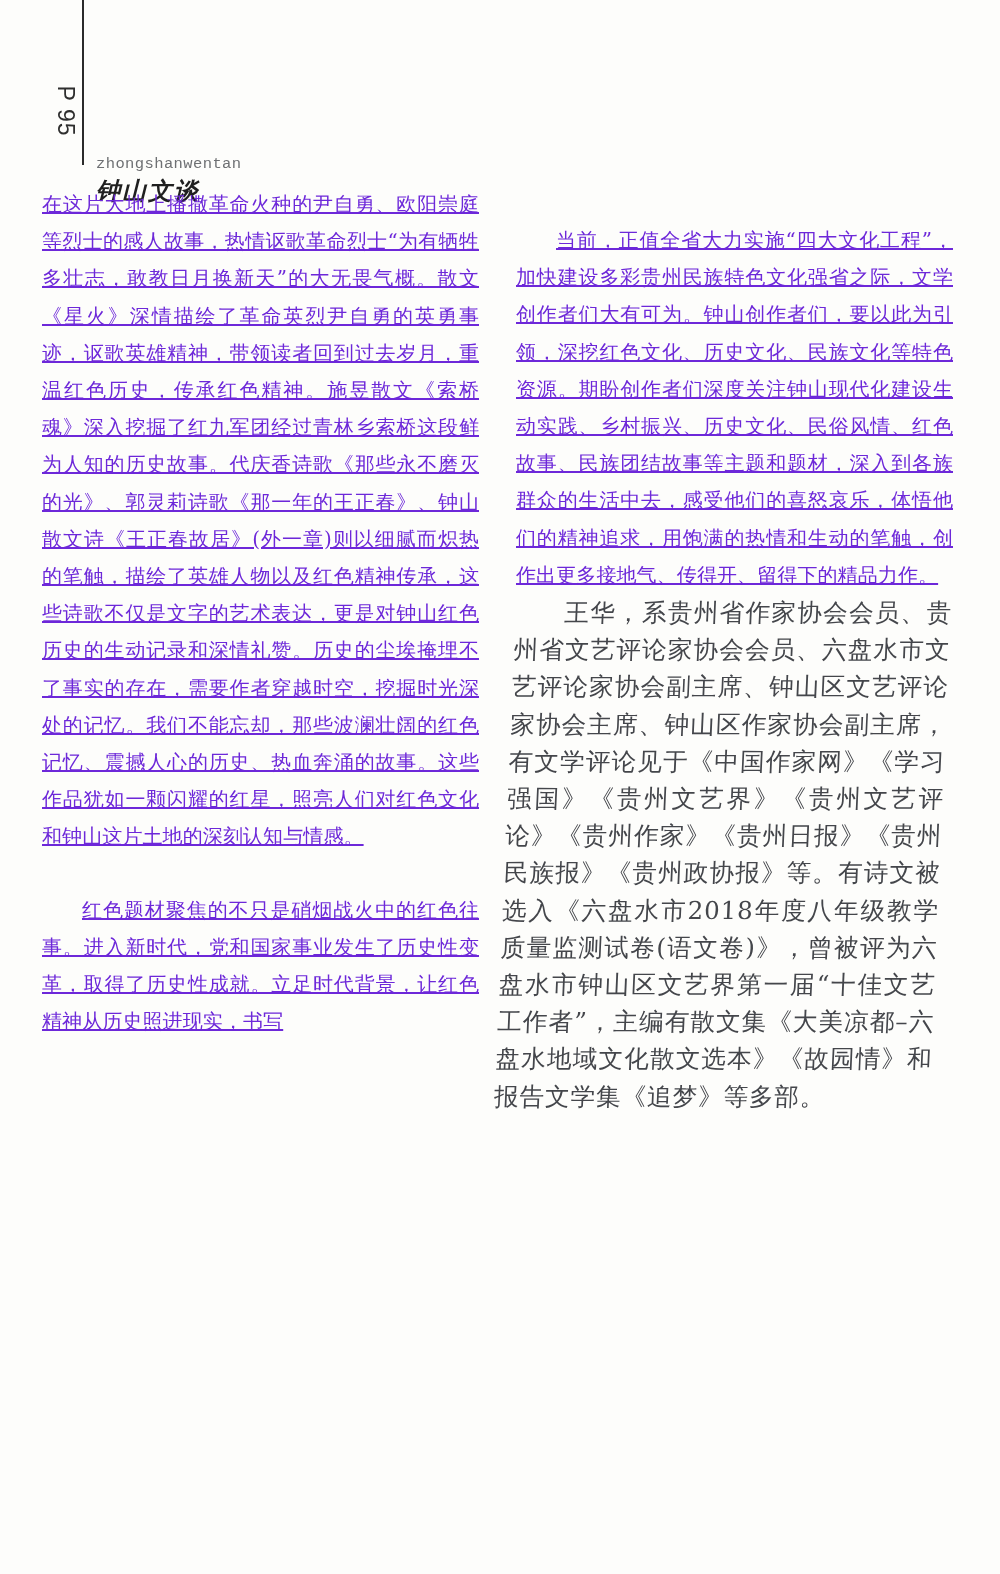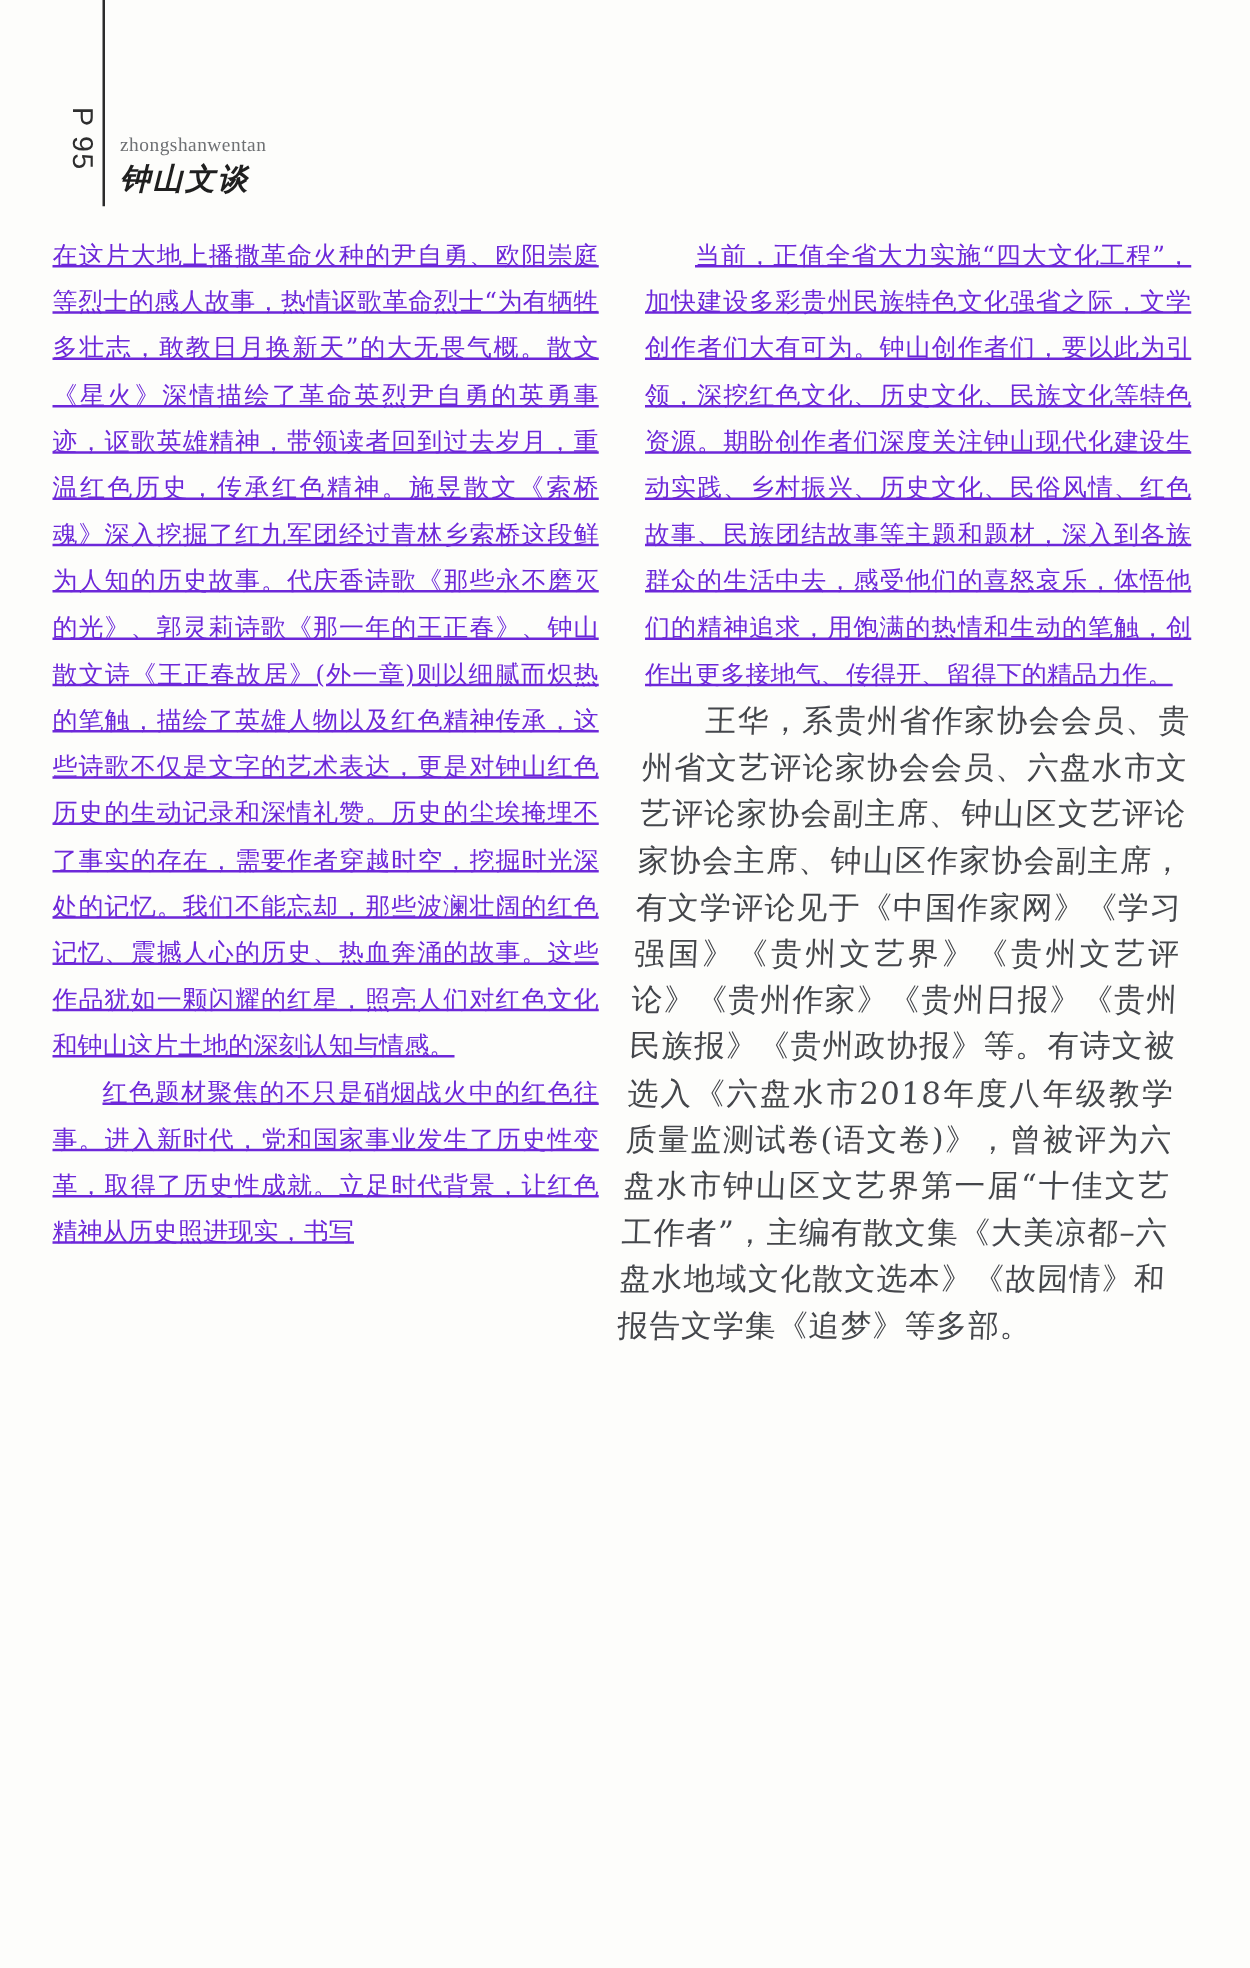--- a/index.html
+++ b/index.html
@@ -55,25 +55,26 @@
     white-space: nowrap;
   }
 
   .runhead-text {
     position: absolute;
     left: 96px;
     top: 108px;
   }
 
   .runhead-pinyin {
-    font-family: Liberation Serif, serif;
+    font-family: Liberation Mono, monospace;
     font-size: 15.5px;
     letter-spacing: 0.4px;
     color: #6e7073;
     line-height: 1.1;
+    margin-top: 48px;
   }
 
   .runhead-cn {
     margin-top: 5px;
     font-family: "DejaVu Sans", sans-serif;
     font-size: 24px;
     font-weight: bold;
     font-style: italic;
     letter-spacing: 2px;
     color: #1f1f1f;
@@ -102,20 +103,21 @@
     text-align: justify;
     text-align-last: left;
     text-justify: inter-ideograph;
     letter-spacing: 0.1px;
     word-break: break-all;
     text-decoration: underline;
   }
 
   .para.indent {
     text-indent: 2em;
+    margin-top: 36px;
   }
 
   
   .bio {
     margin: 0;
     font-family: "DejaVu Serif", "Liberation Serif", serif;
     font-size: 24.6px;
     line-height: 37.2px;
     color: #44464b;
     text-align: justify;

